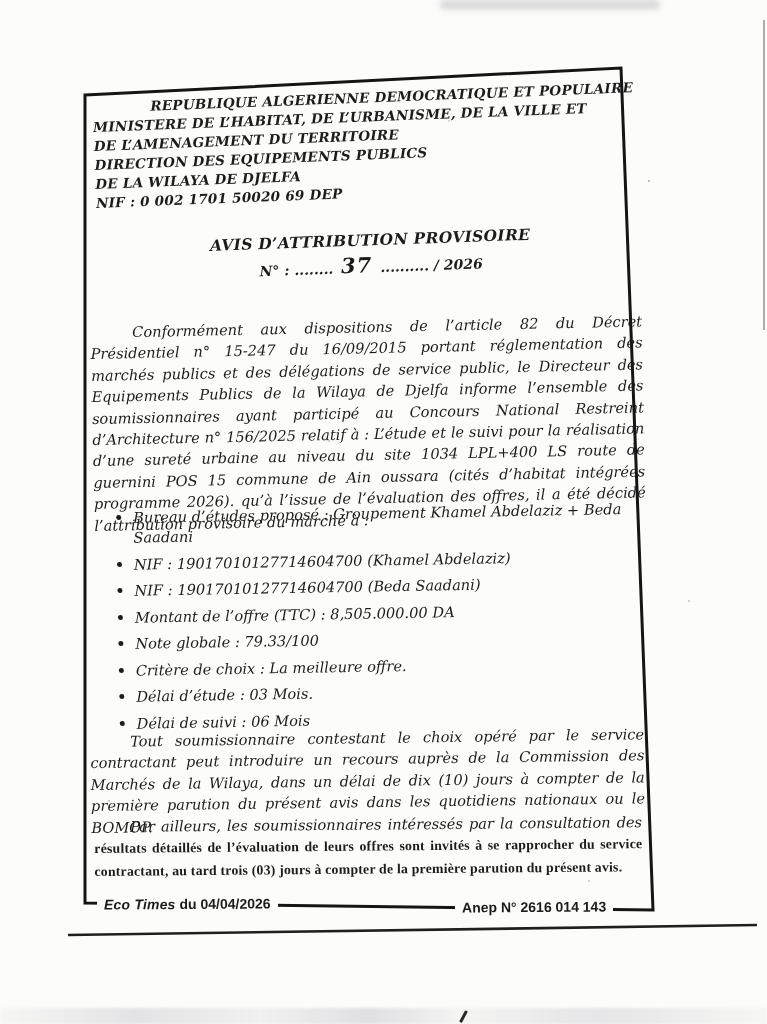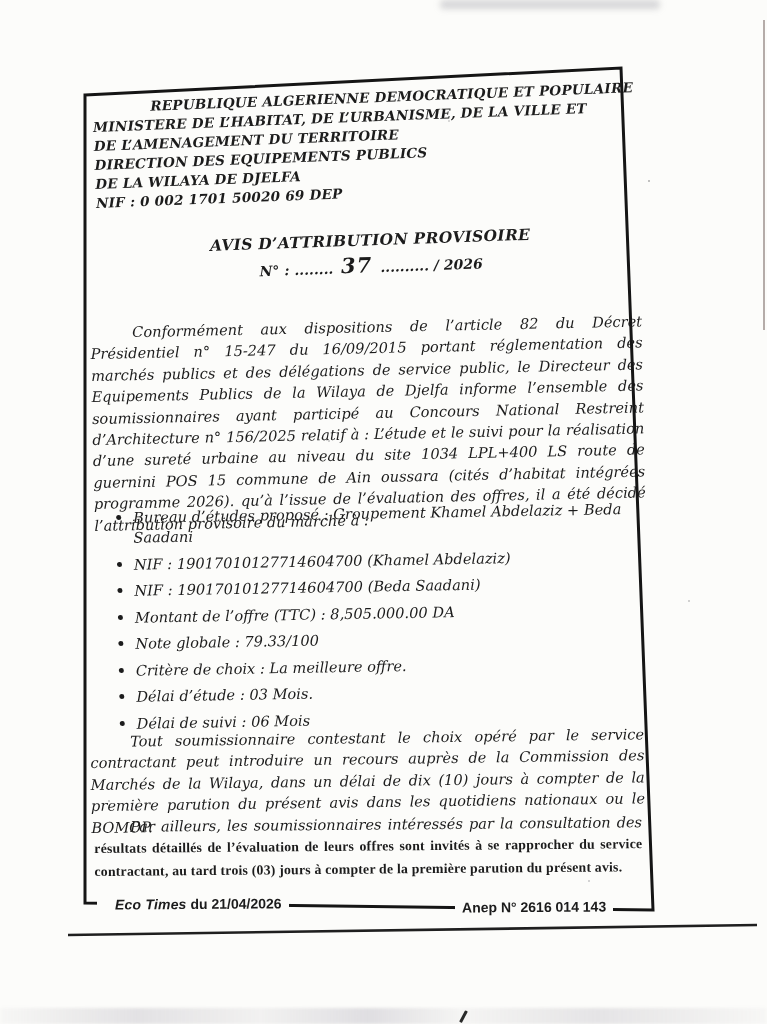--- a/index.html
+++ b/index.html
@@ -50,21 +50,21 @@
   .bullets li .dot{
     position:absolute;left:0;top:7px;width:5px;height:5px;border-radius:50%;
     background:#1c1c1c;
   }
   
   .footer-label{
     position:absolute;background:#fcfcfa;padding:1px 7px;white-space:nowrap;
     font-family:"Liberation Sans",sans-serif;font-weight:bold;font-size:14px;
   }
   .f-left{left:97px;top:895px;transform:rotate(-0.4deg);}
-  .f-left .journal{font-style:italic;letter-spacing:.2px;margin-left:11px;}
+  .f-left .journal{font-style:italic;letter-spacing:.2px;}
   .f-right{left:455px;top:898px;transform:rotate(-0.4deg);}
   
   .edge-line-right{
     position:absolute;left:763px;top:20px;width:2px;height:310px;
     background:#7a6a66;opacity:.55;
   }
   .top-smudge{
     position:absolute;left:440px;top:0;width:220px;height:9px;
     background:rgba(120,120,128,.28);filter:blur(3px);border-radius:4px;
   }
@@ -129,21 +129,21 @@
     <li><span class="dot"></span><span>Délai de suivi  : 06 Mois</span></li>
   </ul>
 
   <div class="para p2">Tout soumissionnaire contestant le choix opéré par le service contractant peut introduire un recours auprès de la Commission des Marchés de la Wilaya, dans un délai de dix (10) jours à compter de la première parution du présent avis dans les quotidiens nationaux ou le BOMOP.</div>
 
   <div class="para p3">
     <span>Par ailleurs, les soumissionnaires intéressés par la consultation des </span><span class="serifpart">résultats détaillés de l’évaluation de leurs offres sont invités à se rapprocher du service contractant, au tard trois (03) jours à compter de la première parution du présent avis.</span>
   </div>
 
   <div class="footer-label f-left">
-    <span class="journal">Eco Times</span><span> du 21/04/2026</span>
+    <span class="journal">Eco Times</span><span> du 04/04/2026</span>
   </div>
   <div class="footer-label f-right">Anep N° 2616 014 143</div>
 
   <div class="edge-line-right"></div>
   <div class="top-smudge"></div>
   <div class="bottom-mottle"></div>
   <div class="bottom-slash"></div>
   <div class="speck"></div>
 
 </div>

